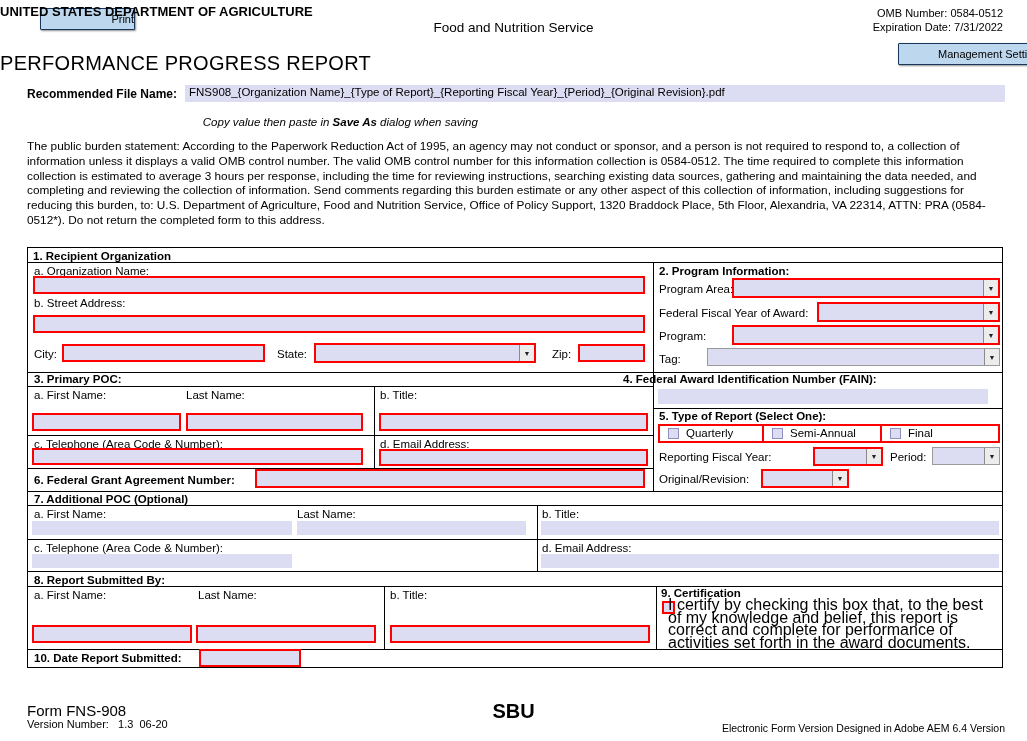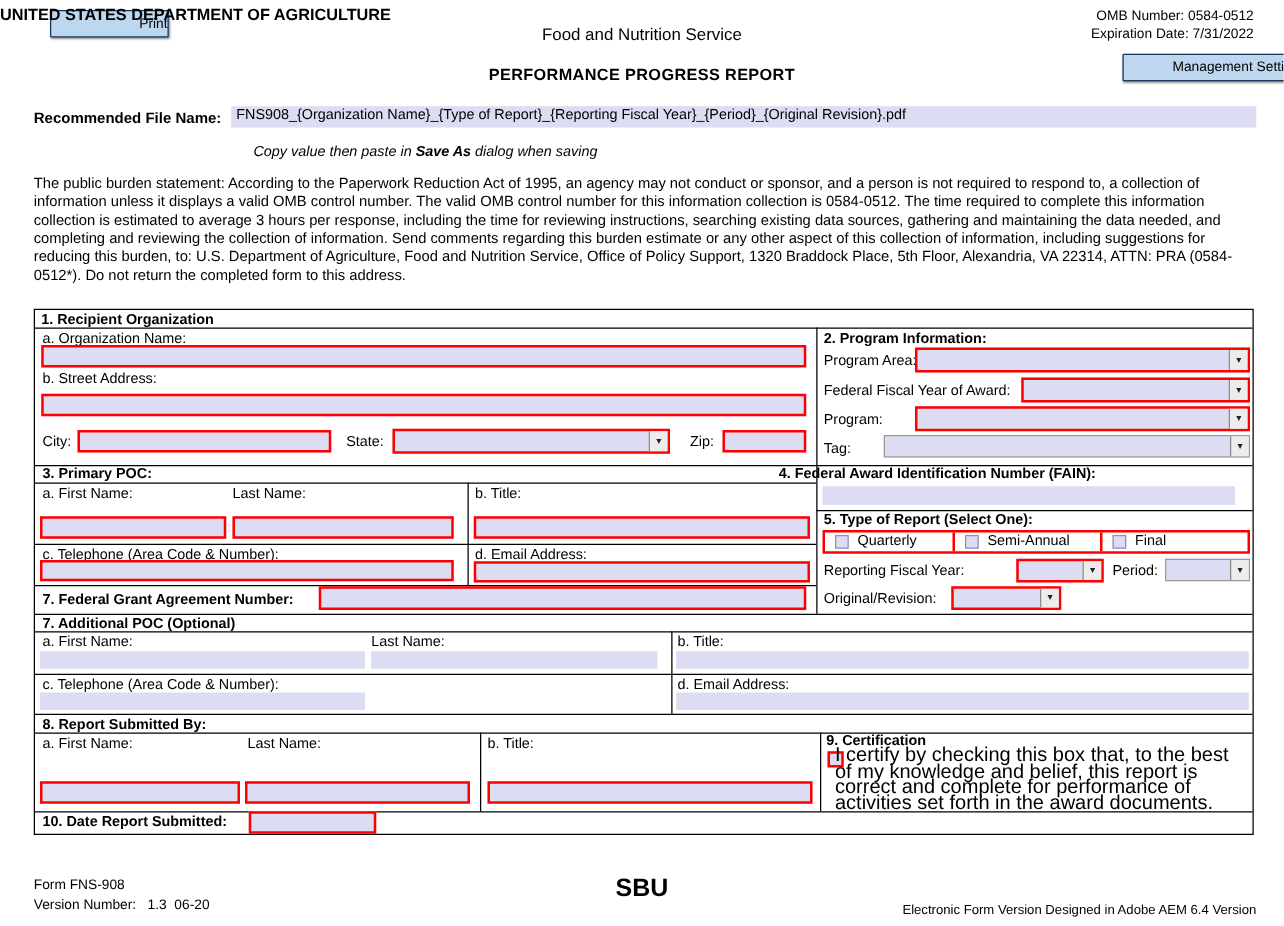--- a/index.html
+++ b/index.html
@@ -38,21 +38,21 @@
 <div class="page">
 
   <button class="btn" style="left:40px;top:8px;width:95px;height:22px">Print</button>
 
   <div class="abs" style="left:0;right:0;top:4px;text-align:left;font-size:13px;font-weight:bold">UNITED STATES DEPARTMENT OF AGRICULTURE</div>
   <div class="abs" style="left:0;right:0;top:20px;text-align:center;font-size:13.5px">Food and Nutrition Service</div>
 
   <div class="abs" style="right:24px;top:7px;font-size:11px;text-align:right">OMB Number: 0584-0512</div>
   <div class="abs" style="right:24px;top:21px;font-size:11px;text-align:right">Expiration Date: 7/31/2022</div>
 
-  <div class="abs" style="left:0;right:0;top:52px;text-align:center;font-size:13px;font-weight:bold;letter-spacing:.3px">PERFORMANCE PROGRESS REPORT</div>
+  <div class="abs" style="left:0;right:0;top:52px;text-align:left;font-size:20px;font-weight:normal;letter-spacing:.3px">PERFORMANCE PROGRESS REPORT</div>
   <button class="btn" style="left:898px;top:43px;width:148px;height:22px">Management Settings</button>
 
   <div class="lbl bold" style="left:27px;top:87px;font-size:12px">Recommended File Name:</div>
   <div class="abs" style="left:185px;top:85px;width:820px;height:17px;background:var(--field-bg);font-size:11.5px;padding:1px 4px">FNS908_{Organization Name}_{Type of Report}_{Reporting Fiscal Year}_{Period}_{Original Revision}.pdf</div>
   <div class="abs pre" style="left:190px;top:104px;font-size:11.5px;font-style:italic">
     <span>Copy value then paste in </span><span class="bold">Save As</span><span> dialog when saving</span>
   </div>
 
   <div class="abs" style="left:27px;top:139px;width:978px;font-size:11.8px;line-height:14.8px">The public burden statement: According to the Paperwork Reduction Act of 1995, an agency may not conduct or sponsor, and a person is not required to respond to, a collection of information unless it displays a valid OMB control number. The valid OMB control number for this information collection is 0584-0512. The time required to complete this information collection is estimated to average 3 hours per response, including the time for reviewing instructions, searching existing data sources, gathering and maintaining the data needed, and completing and reviewing the collection of information. Send comments regarding this burden estimate or any other aspect of this collection of information, including suggestions for reducing this burden, to: U.S. Department of Agriculture, Food and Nutrition Service, Office of Policy Support, 1320 Braddock Place, 5th Floor, Alexandria, VA 22314, ATTN: PRA (0584-0512*). Do not return the completed form to this address.</div>
 
@@ -146,21 +146,21 @@
     </div>
     <div class="lbl" style="left:862px;top:203px">Period:</div>
     <div class="dd plain" style="left:904px;top:199px;width:68px;height:18px">
       <span class="arr">▼</span>
     </div>
     <div class="lbl" style="left:631px;top:225px">Original/Revision:</div>
     <div class="dd req" style="left:733px;top:221px;width:88px;height:19px">
       <span class="arr">▼</span>
     </div>
 
-    <div class="lbl bold" style="left:6px;top:226px">7. Federal Grant Agreement Number:</div>
+    <div class="lbl bold" style="left:6px;top:226px">6. Federal Grant Agreement Number:</div>
     <input class="inp req" style="left: 227px; top: 221px; width: 390px; height: 19px;">
 
     <div class="lbl bold" style="left:6px;top:245px">7. Additional POC (Optional)</div>
     <div class="lbl" style="left:6px;top:260px">a. First Name:</div>
     <div class="lbl" style="left:269px;top:260px">Last Name:</div>
     <div class="lbl" style="left:514px;top:260px">b. Title:</div>
     <input class="inp" style="left: 4px; top: 273px; width: 260px; height: 14px;">
     <input class="inp" style="left: 269px; top: 273px; width: 229px; height: 14px;">
     <input class="inp" style="left: 513px; top: 273px; width: 458px; height: 14px;">
     <div class="lbl" style="left:6px;top:294px">c. Telephone (Area Code &amp; Number):</div>
@@ -177,18 +177,18 @@
     <input class="inp req" style="left: 362px; top: 377px; width: 260px; height: 18px;">
 
     <div class="lbl bold" style="left:633px;top:339px">9. Certification</div>
     <span class="cb" style="left:634px;top:353px;width:13px;height:13px;border:2px solid var(--required-red)"></span>
     <div class="abs" style="left:640px;top:351px;width:316px;font-size:16px;line-height:12.6px">I certify by checking this box that, to the best of my knowledge and belief, this report is correct and complete for performance of activities set forth in the award documents.</div>
 
     <div class="lbl bold" style="left:6px;top:404px">10. Date Report Submitted:</div>
     <input class="inp req" style="left: 171px; top: 401px; width: 102px; height: 18px;">
   </div>
 
-  <div class="abs" style="left:27px;top:702px;font-size:11px">Form FNS-908</div>
+  <div class="abs" style="left:27px;top:702px;font-size:15px">Form FNS-908</div>
   <div class="abs pre" style="left:27px;top:718px;font-size:11px">Version Number:   1.3  06-20</div>
   <div class="abs" style="left:0;right:0;top:700px;text-align:center;font-size:20px;font-weight:bold">SBU</div>
   <div class="abs" style="left:600px;top:722px;width:405px;text-align:right;font-size:10.5px">Electronic Form Version Designed in Adobe AEM 6.4 Version</div>
 
 </div>
 
 </body></html>

